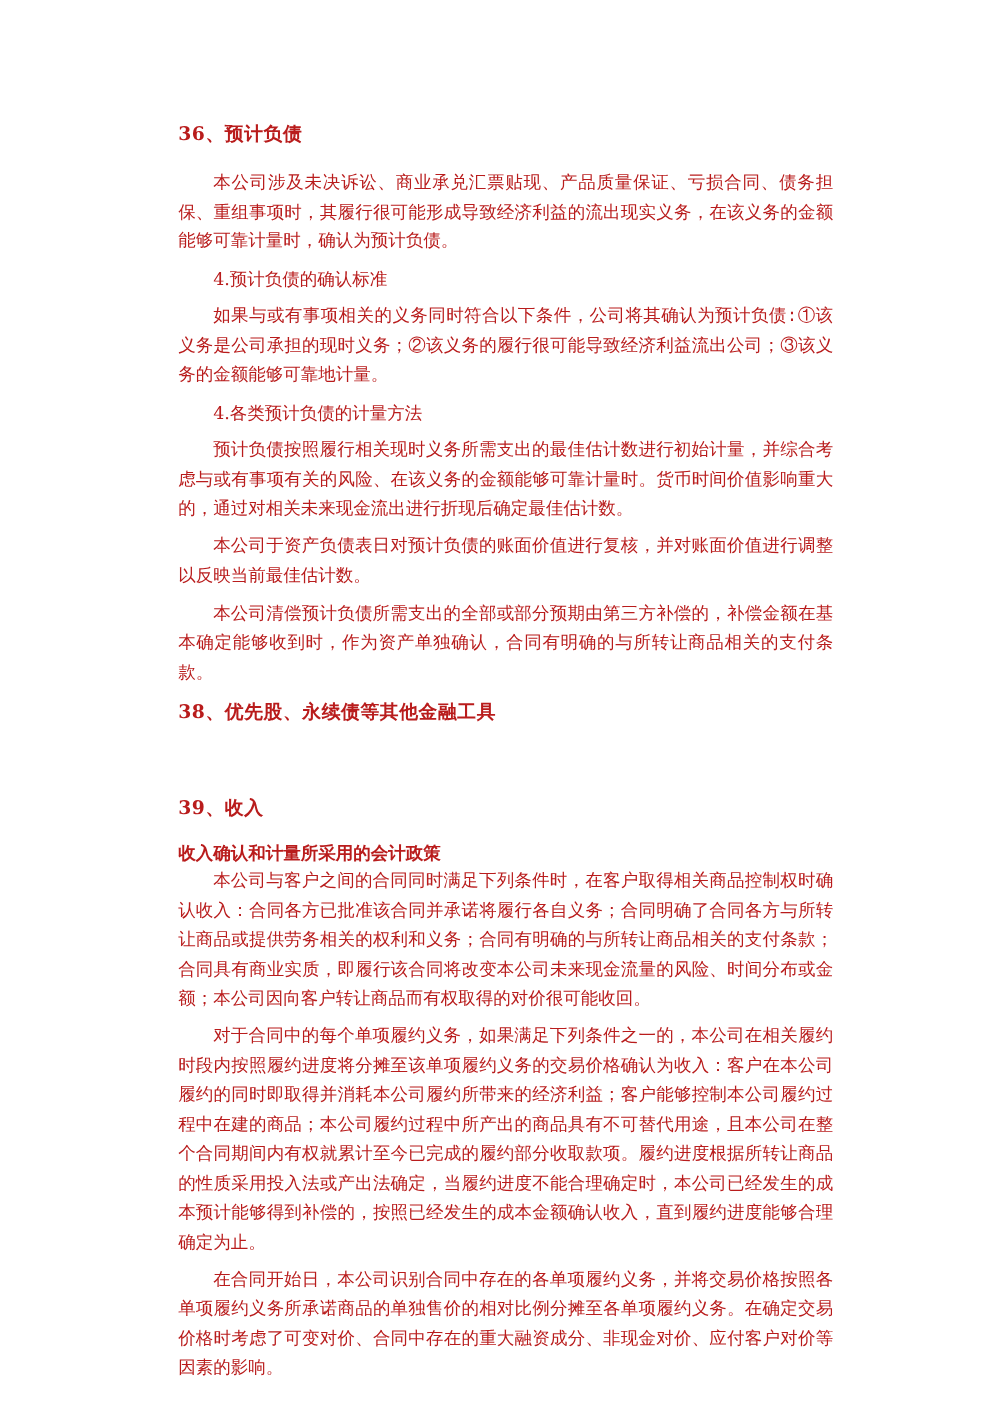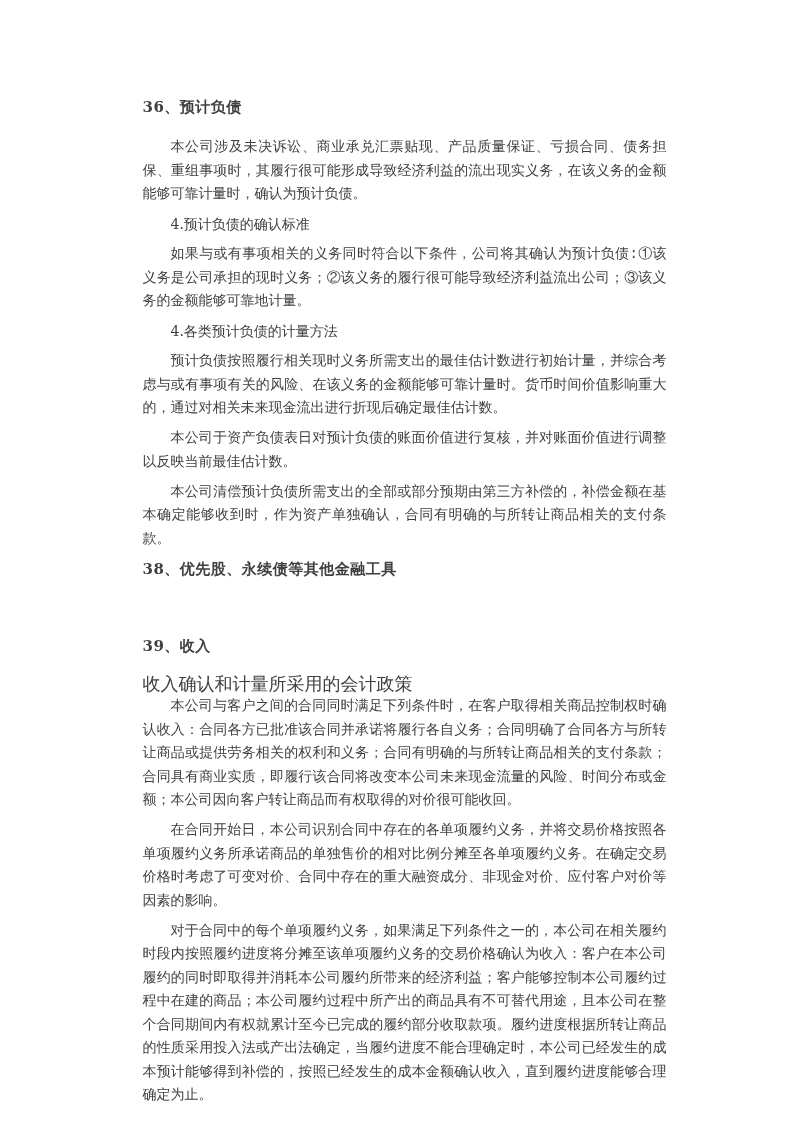--- a/index.html
+++ b/index.html
@@ -9,21 +9,21 @@
   }
   .page {
     position: relative;
     width: 650px;
     height: 1122px;
     margin: 0 auto;
     background: #ffffff;
     box-sizing: border-box;
     padding: 89px 55px 0 71px;
     font-family: "DejaVu Serif", "Liberation Serif", serif;
-    color: #404040;
+    color: #b91c1c;
     overflow: hidden;
   }
   .doc-heading {
     font-size: 15px;
     font-weight: bold;
     line-height: 21px;
     margin: 8px 0 18px 0;
     letter-spacing: 0.5px;
   }
   .para {
@@ -34,23 +34,24 @@
     margin: 0 0 6.5px 0;
     font-family: Liberation Mono, monospace;
   }
   .subitem {
     font-size: 14px;
     line-height: 23.5px;
     text-indent: 2em;
     margin: 0 0 6.5px 0;
   }
   .subheading {
-    font-size: 18px;
+    font-size: 14px;
     line-height: 17px;
     margin: 0 0 3px 0;
+    font-weight: bold;
   }
   .section-gap {
     height: 30px;
   }
 </style>
 </head>
 <body>
 
 <div class="page">
 
@@ -68,17 +69,17 @@
 
   <section>
     <h2 class="doc-heading">38、优先股、永续债等其他金融工具</h2>
     <div class="section-gap"></div>
   </section>
 
   <section>
     <h2 class="doc-heading">39、收入</h2>
     <div class="subheading">收入确认和计量所采用的会计政策</div>
     <p class="para">本公司与客户之间的合同同时满足下列条件时，在客户取得相关商品控制权时确认收入：合同各方已批准该合同并承诺将履行各自义务；合同明确了合同各方与所转让商品或提供劳务相关的权利和义务；合同有明确的与所转让商品相关的支付条款；合同具有商业实质，即履行该合同将改变本公司未来现金流量的风险、时间分布或金额；本公司因向客户转让商品而有权取得的对价很可能收回。</p>
+    <p class="para">对于合同中的每个单项履约义务，如果满足下列条件之一的，本公司在相关履约时段内按照履约进度将分摊至该单项履约义务的交易价格确认为收入：客户在本公司履约的同时即取得并消耗本公司履约所带来的经济利益；客户能够控制本公司履约过程中在建的商品；本公司履约过程中所产出的商品具有不可替代用途，且本公司在整个合同期间内有权就累计至今已完成的履约部分收取款项。履约进度根据所转让商品的性质采用投入法或产出法确定，当履约进度不能合理确定时，本公司已经发生的成本预计能够得到补偿的，按照已经发生的成本金额确认收入，直到履约进度能够合理确定为止。</p>
     <p class="para">在合同开始日，本公司识别合同中存在的各单项履约义务，并将交易价格按照各单项履约义务所承诺商品的单独售价的相对比例分摊至各单项履约义务。在确定交易价格时考虑了可变对价、合同中存在的重大融资成分、非现金对价、应付客户对价等因素的影响。</p>
-    <p class="para">对于合同中的每个单项履约义务，如果满足下列条件之一的，本公司在相关履约时段内按照履约进度将分摊至该单项履约义务的交易价格确认为收入：客户在本公司履约的同时即取得并消耗本公司履约所带来的经济利益；客户能够控制本公司履约过程中在建的商品；本公司履约过程中所产出的商品具有不可替代用途，且本公司在整个合同期间内有权就累计至今已完成的履约部分收取款项。履约进度根据所转让商品的性质采用投入法或产出法确定，当履约进度不能合理确定时，本公司已经发生的成本预计能够得到补偿的，按照已经发生的成本金额确认收入，直到履约进度能够合理确定为止。</p>
   </section>
 
 </div>
 
 </body></html>

